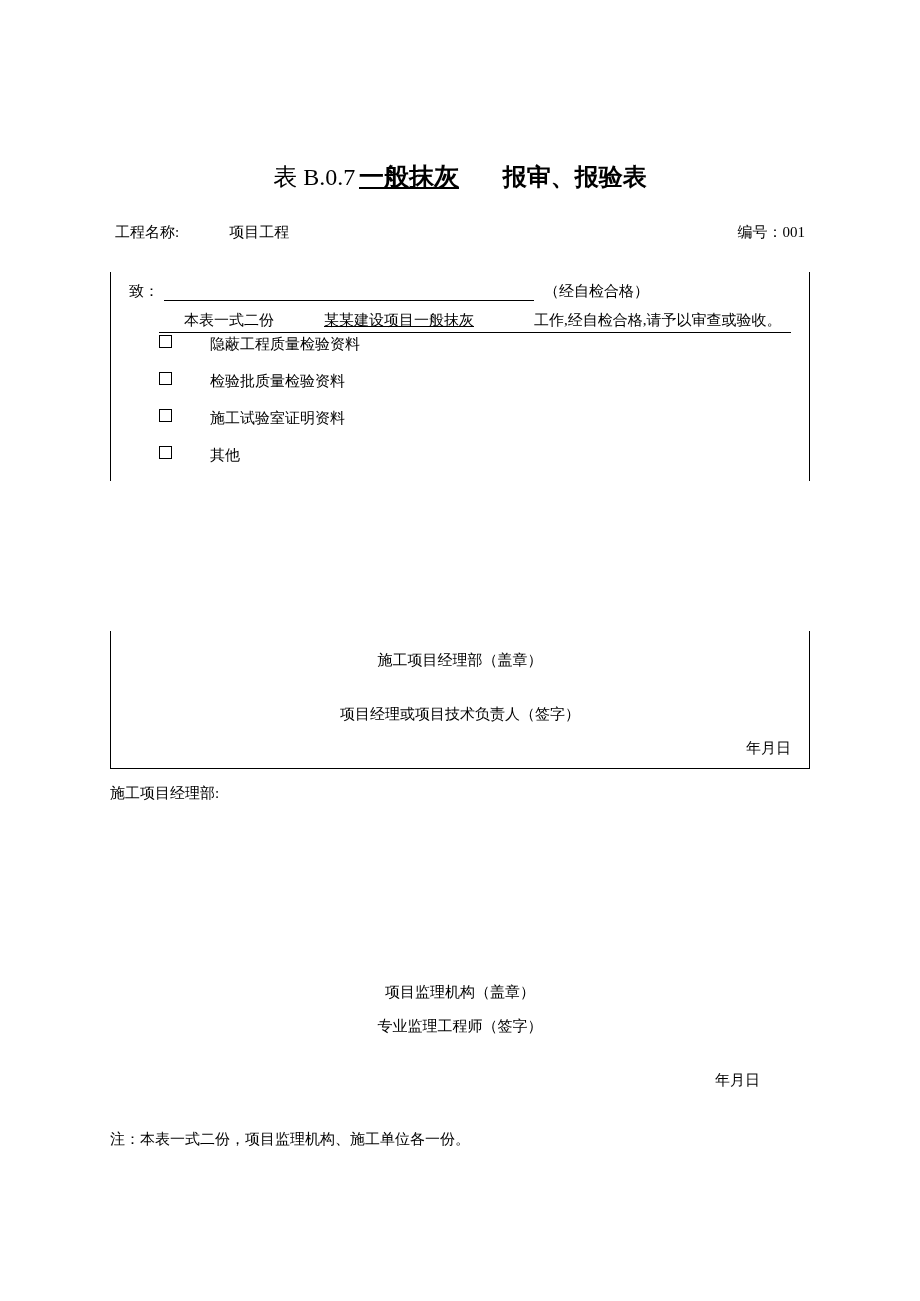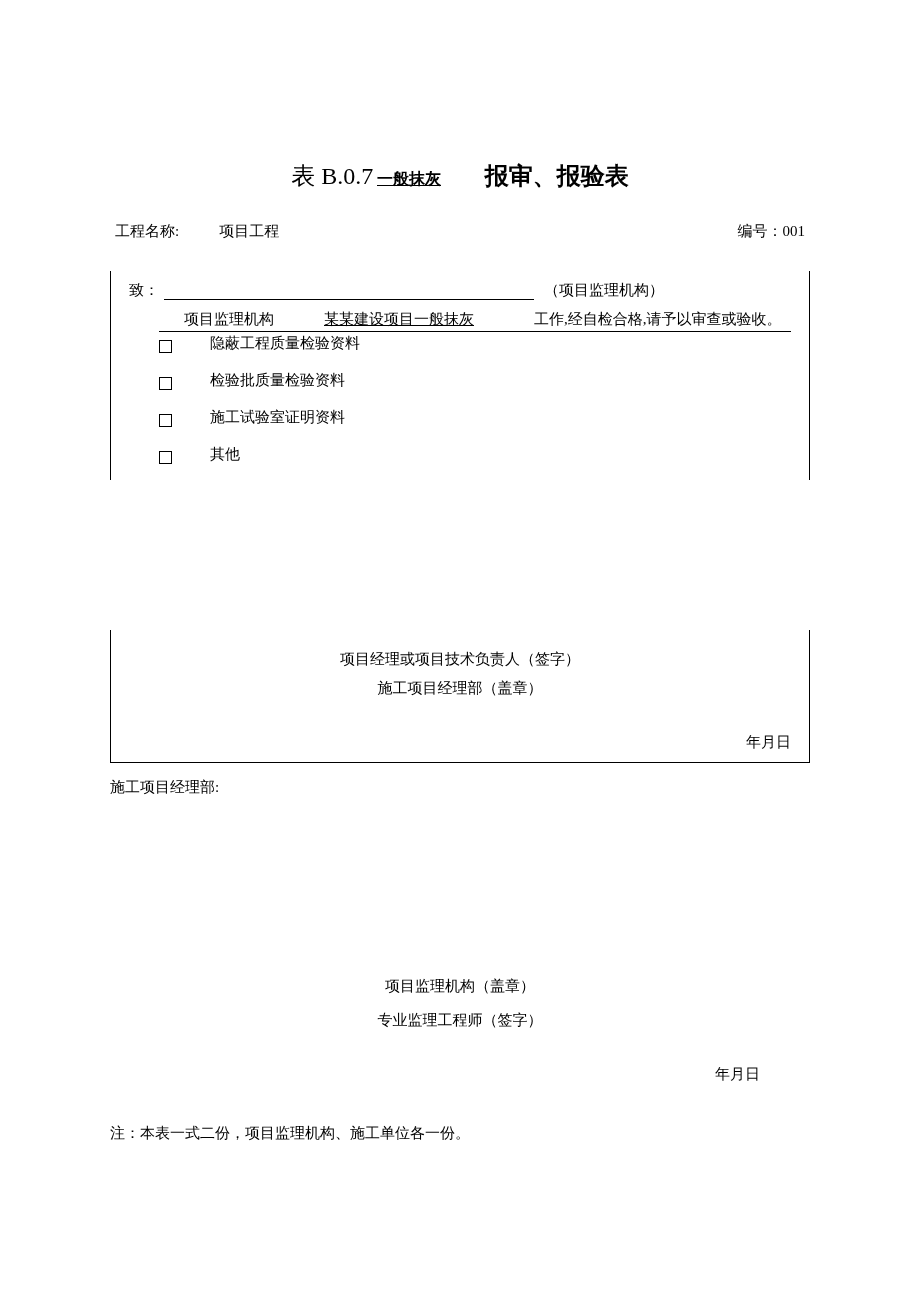--- a/index.html
+++ b/index.html
@@ -21,40 +21,40 @@
     .title-row {
       text-align: center;
       margin-bottom: 30px;
     }
     .title-row .t1 {
       font-size: 24px;
       font-family: "SimSun", serif;
       display: inline-block;
     }
     .title-row .t2 {
-      font-size: 16px;
+      font-size: 25px;
       font-family: Liberation Mono, monospace;
       font-weight: bold;
       text-decoration: underline;
       display: inline-block;
       margin-right: 40px;
     }
     .title-row .t3 {
       font-size: 24px;
       font-family: Liberation Serif, serif;
       font-weight: bold;
       display: inline-block;
     }
     .meta-row {
       display: flex;
       justify-content: space-between;
       margin-bottom: 30px;
       padding: 0 5px;
     }
-    .meta-left { display: inline-flex; align-items: baseline; gap: 40px; }
+    .meta-left { display: inline-flex; align-items: baseline; gap: 50px; }
     .boxed {
       border-left: 1px solid #000;
       border-right: 1px solid #000;
       padding: 10px 18px 12px 18px;
     }
     .to-line {
       display: flex;
       align-items: flex-end;
       margin-bottom: 10px;
     }
@@ -71,21 +71,21 @@
       align-items: flex-end;
       border-bottom: 1px solid #000;
       padding-bottom: 2px;
       margin-left: 30px;
     }
     .complete-line .cl1 { padding-left: 25px; padding-right: 50px; }
     .complete-line .cl2 { text-decoration: underline; padding-right: 50px; }
     .complete-line .cl3 { padding-left: 10px; }
     .check-row {
       display: flex;
-      align-items: flex-end;
+      align-items: flex-start;
       margin-left: 30px;
       margin-top: 2px;
       margin-bottom: 18px;
     }
     .check-row.first { margin-top: 2px; margin-bottom: 18px;}
     .checkbox {
       width: 13px;
       height: 13px;
       border: 1px solid #000;
       display: inline-block;
@@ -136,26 +136,26 @@
     </span>
     <span>
       <span>编号：</span><span>001</span>
     </span>
   </div>
 
   <div class="boxed">
     <div class="to-line">
       <span class="label">致：</span>
       <span class="blank"></span>
-      <span class="suffix">（项目监理机构）</span>
+      <span class="suffix">（经自检合格）</span>
     </div>
 
     <div class="complete-wrap">
       <div class="complete-line">
-        <span class="cl1">项目监理机构</span>
+        <span class="cl1">本表一式二份</span>
         <span class="cl2">某某建设项目一般抹灰</span>
         <span class="cl3">工作,经自检合格,请予以审查或验收。</span>
       </div>
 
       <div class="check-row first">
         <span class="checkbox"></span>
         <span>隐蔽工程质量检验资料</span>
       </div>
       <div class="check-row">
         <span class="checkbox"></span>
@@ -166,22 +166,22 @@
         <span>施工试验室证明资料</span>
       </div>
       <div class="check-row" style="margin-bottom:4px;">
         <span class="checkbox"></span>
         <span>其他</span>
       </div>
     </div>
   </div>
 
   <div class="sig-block">
+    <div class="sig-line">施工项目经理部（盖章）</div>
     <div class="sig-line second">项目经理或项目技术负责人（签字）</div>
-    <div class="sig-line">施工项目经理部（盖章）</div>
     <div class="date-line">年月日</div>
   </div>
 
   <div class="review-label">施工项目经理部:</div>
 
   <div class="sig2-a">项目监理机构（盖章）</div>
   <div class="sig2-b">专业监理工程师（签字）</div>
   <div class="date2">年月日</div>
 
   <div class="note">注：本表一式二份，项目监理机构、施工单位各一份。</div>

